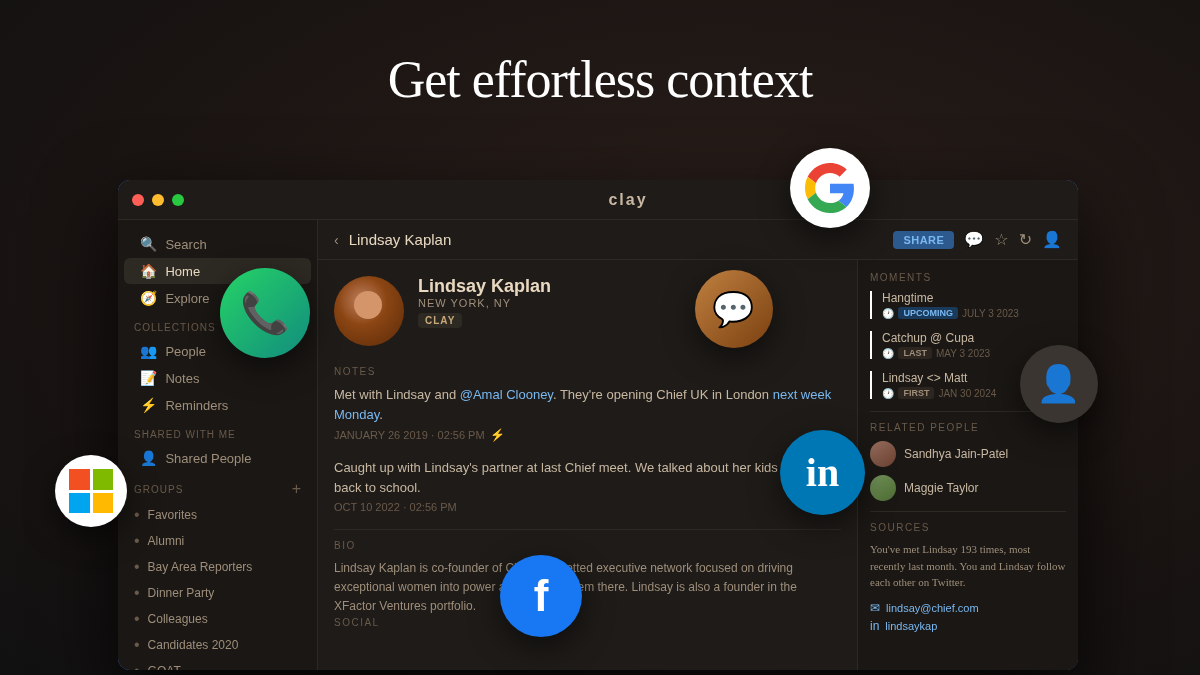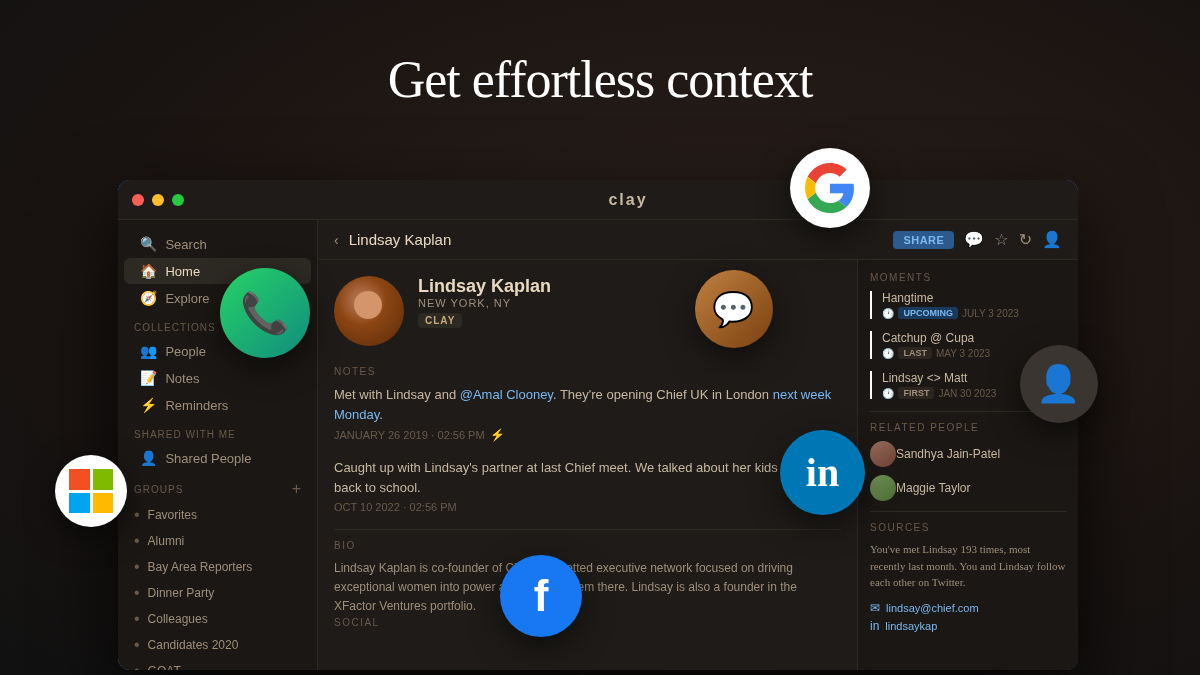--- a/index.html
+++ b/index.html
@@ -343,20 +343,21 @@
       font-size: 9px;
       font-weight: 700;
     }
     .badge-upcoming { background: #1a3a5c; color: #7ab8f0; }
     .badge-last { background: #2d2520; color: #9e8e7a; }
     .badge-first { background: #2d2520; color: #9e8e7a; }
 
     .related-person {
       display: flex;
       align-items: center;
+      gap: 8px;
       margin-bottom: 8px;
     }
     .person-name-sm {
       color: #c8b8a2;
       font-size: 12px;
     }
 
     .sources-text {
       color: #9e8e7a;
       font-size: 11px;
@@ -711,21 +712,21 @@
               <span class="moment-badge badge-last">LAST</span>
               <span>MAY 3 2023</span>
             </div>
           </div>
 
           <div class="moment-item">
             <div class="moment-name">Lindsay &lt;&gt; Matt</div>
             <div class="moment-meta">
               <span>🕐</span>
               <span class="moment-badge badge-first">FIRST</span>
-              <span>JAN 30 2023</span>
+              <span>JAN 30 2024</span>
             </div>
           </div>
 
           <hr class="divider">
 
           <div class="right-section-label">RELATED PEOPLE</div>
 
           <div class="related-person">
             <div class="right-person-avatar avatar-sandhya"></div>
             <span class="person-name-sm">Sandhya Jain-Patel</span>

